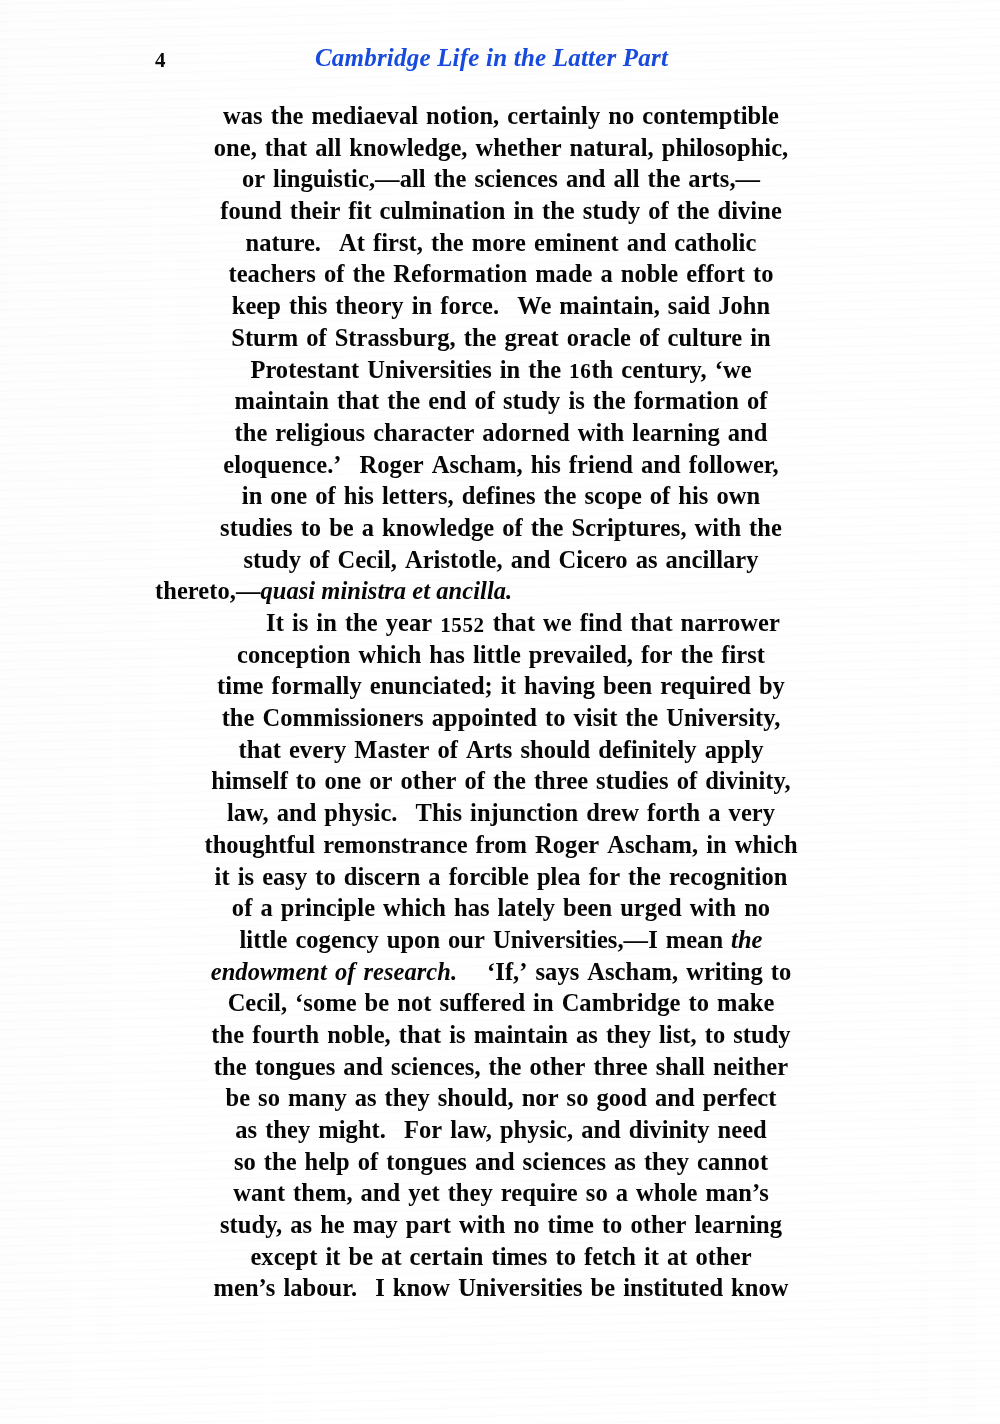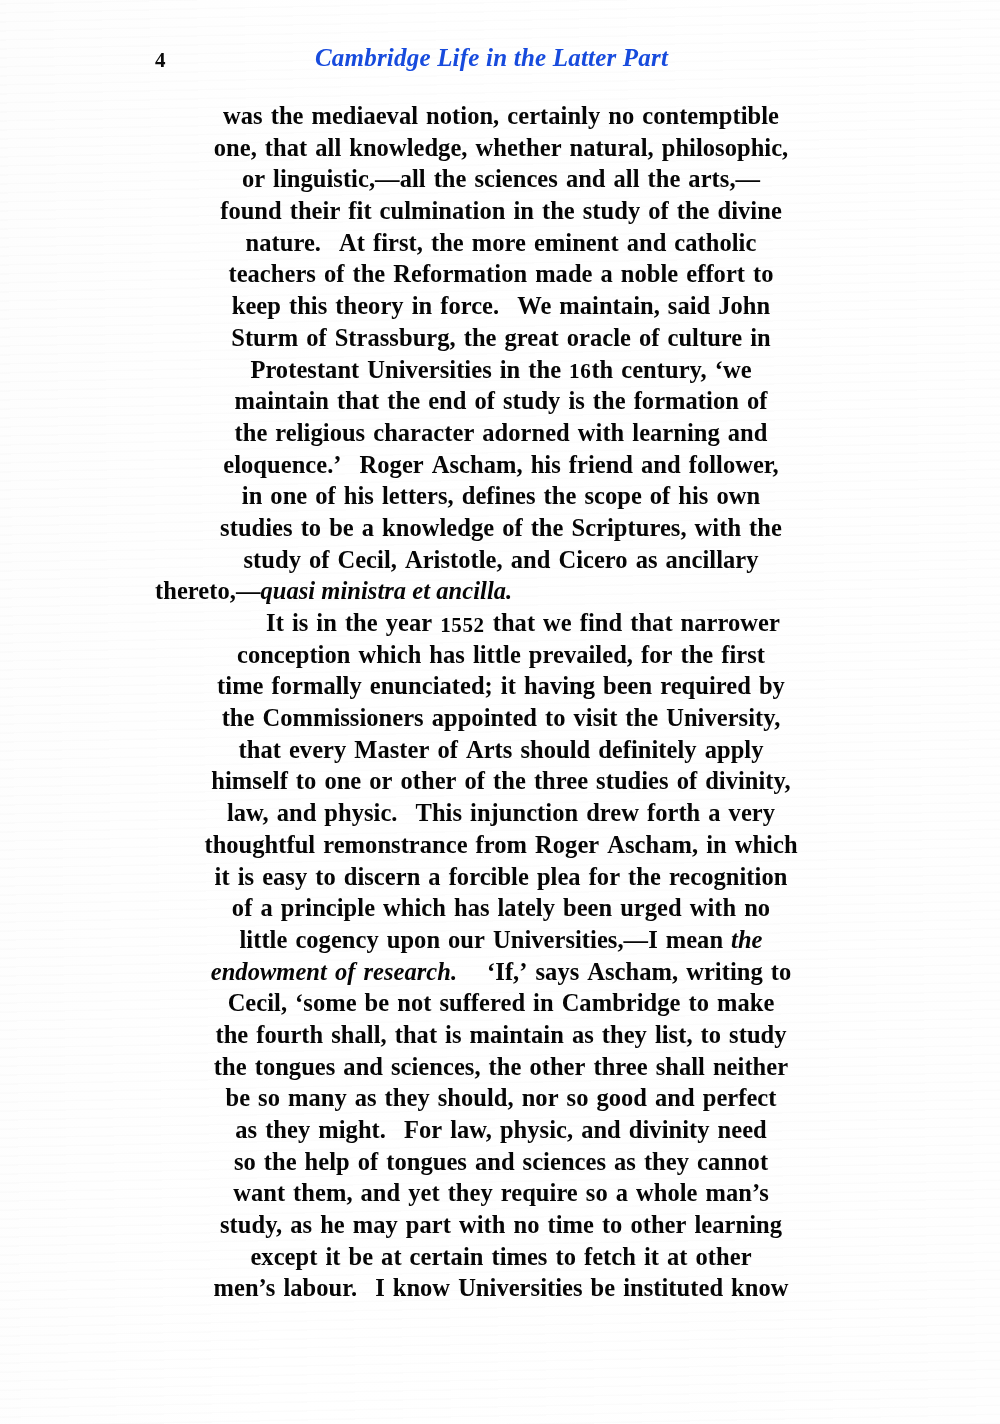--- a/index.html
+++ b/index.html
@@ -436,21 +436,21 @@
         <span class="w">not</span>
         <span class="w">suffered</span>
         <span class="w">in</span>
         <span class="w">Cambridge</span>
         <span class="w">to</span>
         <span class="w">make</span>
       </div>
       <div class="line just">
         <span class="w">the</span>
         <span class="w">fourth</span>
-        <span class="w">shall,</span>
+        <span class="w">noble,</span>
         <span class="w">that</span>
         <span class="w">is</span>
         <span class="w">maintain</span>
         <span class="w">as</span>
         <span class="w">they</span>
         <span class="w">list,</span>
         <span class="w">to</span>
         <span class="w">study</span>
       </div>
       <div class="line just">

